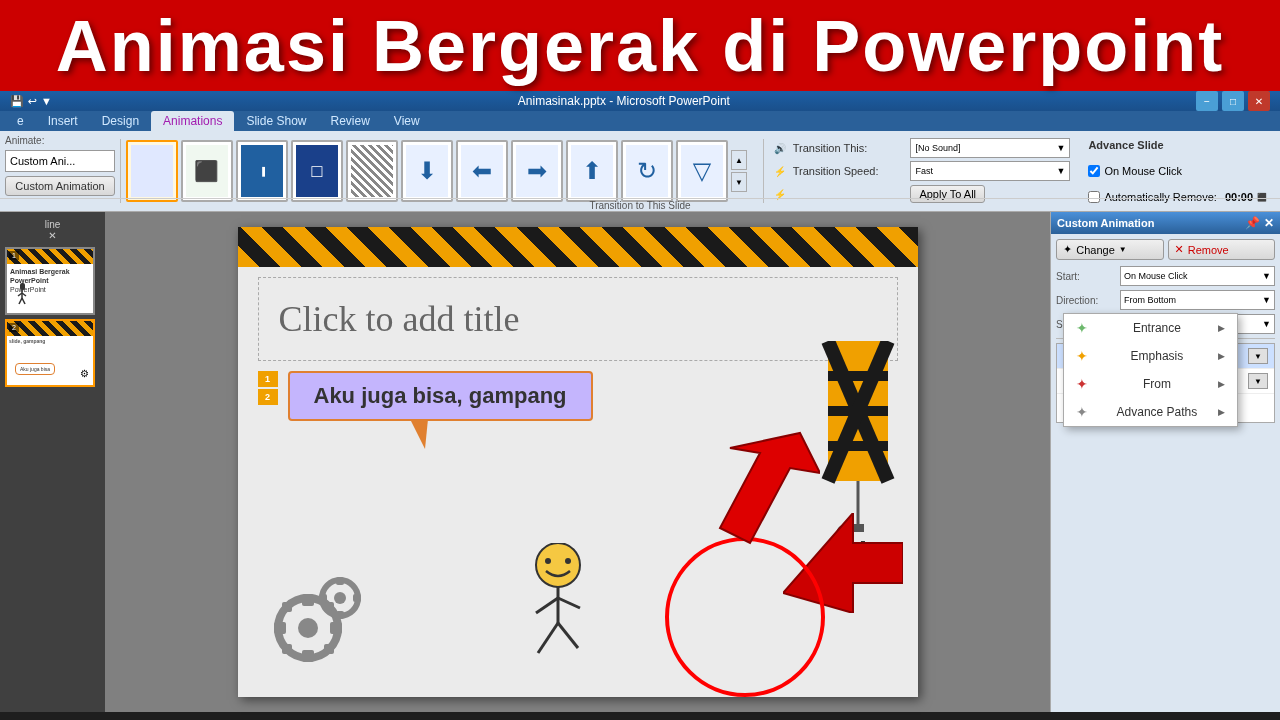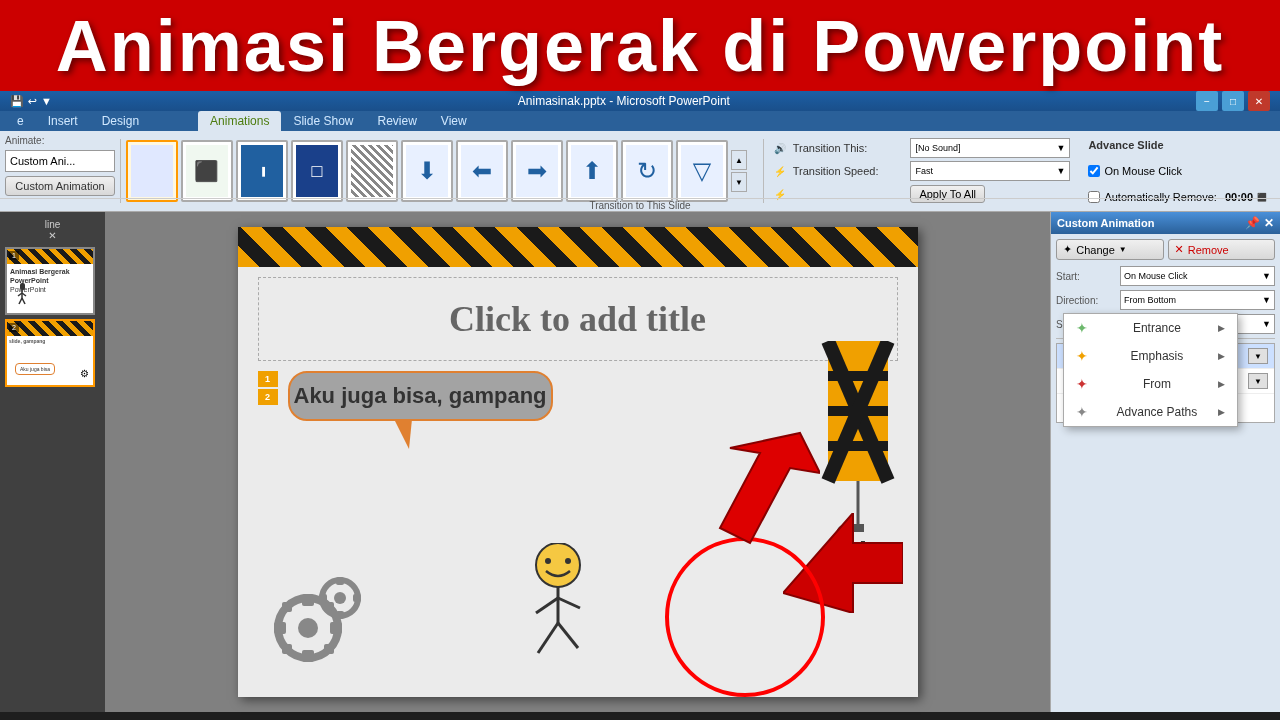--- a/index.html
+++ b/index.html
@@ -49,21 +49,21 @@
 
     
     .ribbon-tabs {
       height: 25px; background: #2a6099;
       display: flex; align-items: flex-end; padding-left: 5px;
     }
     .ribbon-tab {
       padding: 3px 12px; font-size: 12px; color: #d0e8ff; cursor: pointer;
       border-radius: 3px 3px 0 0;
     }
-    .ribbon-tab.active { background: #dce6f1; color: #4d7c0f; margin-left: 47px; }
+    .ribbon-tab.active { background: #dce6f1; color: #a21caf; }
 
     
     .ribbon-content {
       height: 95px; background: #dce6f1;
       border-bottom: 1px solid #aaa;
       display: flex; align-items: stretch; padding: 4px 5px;
       gap: 5px; position: relative;
     }
 
     
@@ -157,29 +157,29 @@
       width: 680px; height: 470px; background: #ebebeb;
       box-shadow: 3px 3px 10px rgba(0,0,0,0.5);
       position: relative; overflow: hidden;
     }
     .slide-stripe-top {
       width: 100%; height: 40px;
       background: repeating-linear-gradient(45deg, #f0a000, #f0a000 15px, #1a1a1a 15px, #1a1a1a 30px);
     }
     .slide-title-area {
       border: 1px dashed #aaa; margin: 10px 20px;
-      padding: 20px; text-align: center; font-weight: bold;
+      padding: 20px; 
     }
     .slide-title-text { font-size: 36px; color: #666; font-family: Times New Roman, serif; }
     .slide-content-area { padding: 0 20px; display: flex; align-items: flex-start; gap: 10px; position: relative; }
     .slide-numbers { display: flex; flex-direction: column; gap: 2px; }
     .slide-num-badge { width: 20px; height: 16px; background: #f0a000; color: white; font-size: 9px; display: flex; align-items: center; justify-content: center; font-weight: bold; }
     .speech-bubble {
-      background: #a3a3a3; border: 2px solid #e08030;
-      border-radius: 19px; padding: 10px 4px;
+      background: #c4b5fd; border: 2px solid #e08030;
+      border-radius: 4px; padding: 10px 24px;
       font-size: 22px; font-weight: bold; color: #333;
       font-family: Arial, sans-serif; position: relative;
     }
     .speech-bubble::after {
       content: '';
       position: absolute; bottom: -30px; left: 40%;
       border-left: 15px solid transparent; border-right: 3px solid transparent;
       border-top: 30px solid #e08030;
     }
     

